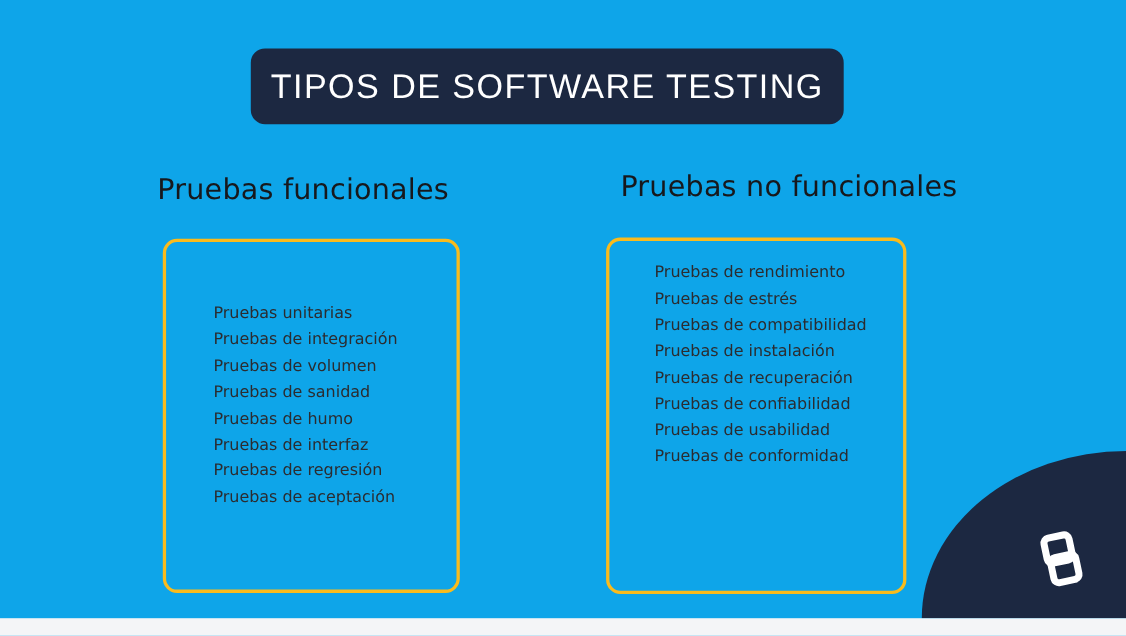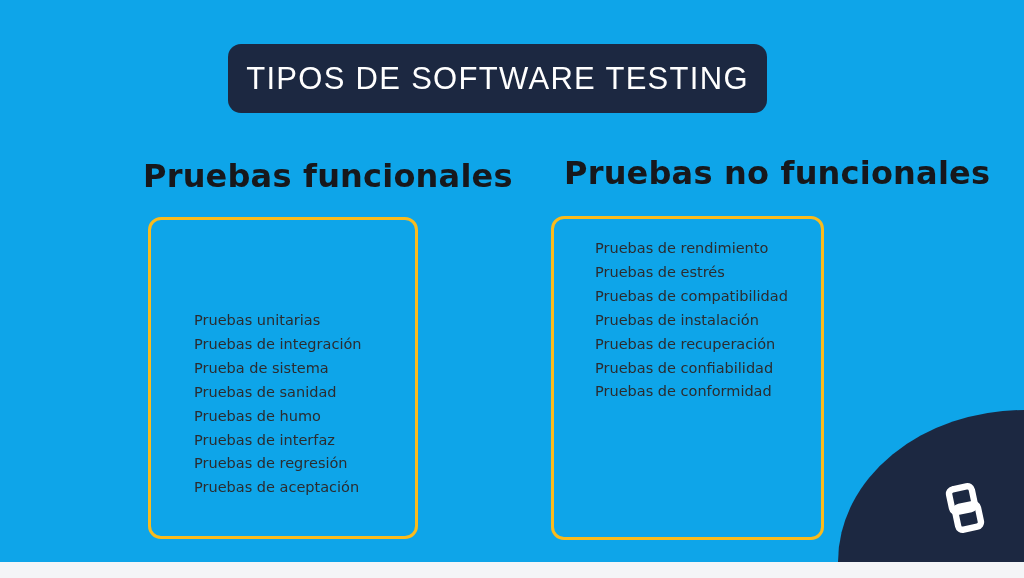--- a/index.html
+++ b/index.html
@@ -44,22 +44,22 @@
     font-weight: 400;
     letter-spacing: 1.3px;
     line-height: 1;
     white-space: nowrap;
   }
 
   
   .column-heading {
     position: absolute;
     font-family: "DejaVu Sans", sans-serif;
-    font-size: 32px;
-    font-weight: 700;
+    font-size: 26px;
+    font-weight: 400;
     color: #17181c;
     letter-spacing: 0.2px;
     white-space: nowrap;
     line-height: 1;
   }
   #heading-left  { left: 143px; top: 160px; }
   #heading-right { left: 532px; top: 157px; margin-left: 32px; }
 
   
   .card {
@@ -90,21 +90,21 @@
     list-style: none;
   }
   .list li {
     font-family: "DejaVu Sans", sans-serif;
     font-size: 14.5px;
     font-weight: 400;
     color: #2b2c30;
     line-height: 23.9px;
     white-space: nowrap;
   }
-  #list-left  { left: 194px; top: 274px; margin-top: 35px; }
+  #list-left  { left: 194px; top: 274px; }
   #list-right { left: 595px; top: 237px; }
 
   
   #corner-shape {
     position: absolute;
     right: 0;
     bottom: 0;
     width: 186px;
     height: 152px;
     background: #1c2841;
@@ -131,35 +131,36 @@
 
   <div id="heading-right" class="column-heading">Pruebas no funcionales</div>
 
   <div id="card-left" class="card"></div>
 
   <div id="card-right" class="card"></div>
 
   <ul id="list-left" class="list">
     <li>Pruebas unitarias</li>
     <li>Pruebas de integración</li>
-    <li>Prueba de sistema</li>
+    <li>Pruebas de volumen</li>
     <li>Pruebas de sanidad</li>
     <li>Pruebas de humo</li>
     <li>Pruebas de interfaz</li>
     <li>Pruebas de regresión</li>
     <li>Pruebas de aceptación</li>
   </ul>
 
   <ul id="list-right" class="list">
     <li>Pruebas de rendimiento</li>
     <li>Pruebas de estrés</li>
     <li>Pruebas de compatibilidad</li>
     <li>Pruebas de instalación</li>
     <li>Pruebas de recuperación</li>
     <li>Pruebas de confiabilidad</li>
+    <li>Pruebas de usabilidad</li>
     <li>Pruebas de conformidad</li>
   </ul>
 
   <div id="corner-shape"></div>
 
   <svg id="logo-mark" viewBox="0 0 100 100">
     <g transform="rotate(-12 50 50)" fill="none" stroke="#ffffff" stroke-width="11" stroke-linecap="round" stroke-linejoin="round">
       <path d="M 36 14 L 60 14 A 8 8 0 0 1 68 22 L 68 46 A 8 8 0 0 1 60 54
                L 36 54 A 8 8 0 0 1 28 46 L 28 22 A 8 8 0 0 1 36 14"></path>
       <path d="M 64 86 L 40 86 A 8 8 0 0 1 32 78 L 32 54 A 8 8 0 0 1 40 46

